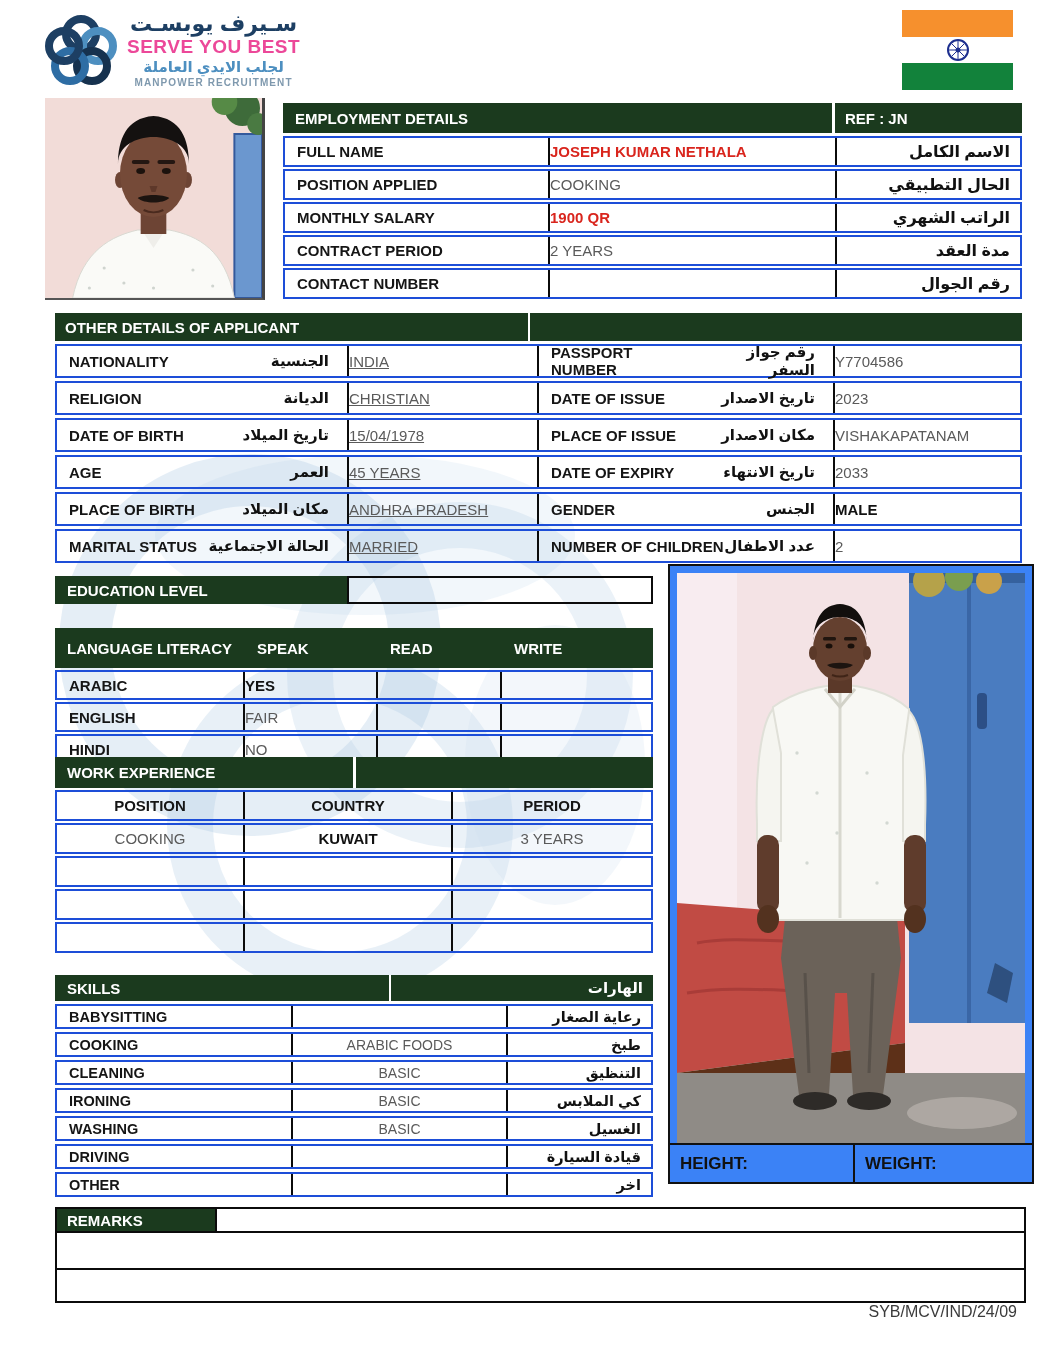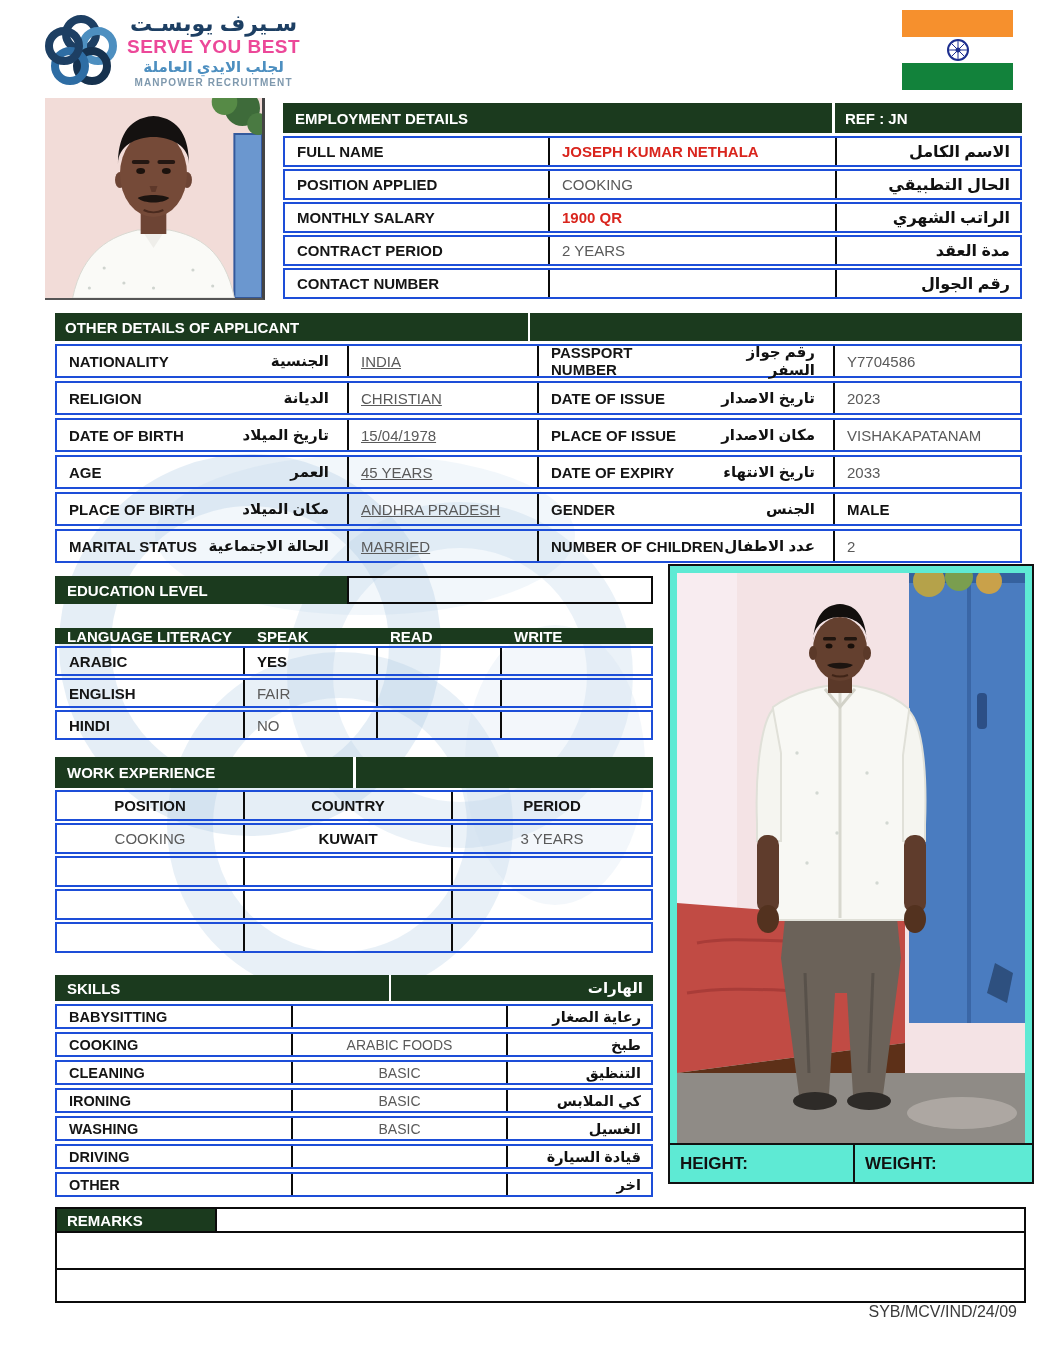--- a/index.html
+++ b/index.html
@@ -20,36 +20,36 @@
   
   .flag { position:absolute; left:902px; top:10px; width:111px; height:80px; display:flex; flex-direction:column; }
   .f-saffron { height:27px; background:#f6902d; }
   .f-white   { height:26px; background:#ffffff; display:flex; align-items:center; justify-content:center; }
   .f-green   { height:27px; background:#12823b; }
 
   
   .headshot { position:absolute; left:45px; top:98px; width:220px; height:202px;
               border-right:3px solid #444; border-bottom:2px solid #555; }
   .photo-box { position:absolute; left:668px; top:564px; width:366px; height:620px;
-               border:2px solid #111; background:#5eead4; }
+               border:2px solid #111; background:#3b82f6; }
   .photo-inner { position:absolute; left:7px; top:7px; width:348px; height:570px; }
   .hw-row { position:absolute; left:0; bottom:0; width:100%; height:39px; border-top:2px solid #111; display:flex; }
   .hw-cell { display:flex; align-items:center; padding-left:10px; font-weight:700; font-size:17px; color:#111; }
   .hw-cell.h { width:185px; border-right:2px solid #111; }
   .hw-cell.w { flex:1; }
 
   
   .green { background:#1b3a1e; color:#fff; font-weight:700; }
   .trow { display:flex; border:2px solid #1d4ed8; background:transparent; }
   .gap { margin-bottom:3px; }
   .gap2 { margin-bottom:2px; }
   .cell { display:flex; align-items:center; }
   .bl { border-left:2px solid #0b0b0b; }
   .lab { font-weight:700; color:#151515; font-size:15px; padding-left:12px; }
-  .val { color:#5a5a5a; font-size:15px; padding-left:12px; }
+  .val { color:#5a5a5a; font-size:15px; padding-left:0; }
   .v-red { color:#d9251d; font-weight:700; }
   .v-bold { color:#111; font-weight:700; }
   .ar { direction:rtl; font-weight:700; color:#111; font-size:16px; justify-content:flex-start; padding-right:10px; }
   .ctr { justify-content:center; padding-left:0; }
 
   
   .emp { position:absolute; left:283px; top:103px; width:739px; }
   .emp-head { height:30px; display:flex; }
   .emp-head .t { width:552px; display:flex; align-items:center; padding-left:12px; font-size:15px; border-right:3px solid #fff; }
   .emp-head .r { flex:1; display:flex; align-items:center; padding-left:10px; font-size:15px; }
@@ -70,21 +70,21 @@
   .od .p4 { flex:1; }
   .od .ar { font-size:15px; }
 
   
   .edu { position:absolute; left:55px; top:576px; width:598px; height:28px; display:flex;border-radius:13px; }
   .edu .g { width:292px; display:flex; align-items:center; padding-left:12px; font-size:15px; }
   .edu .w { flex:1; border:2px solid #0b0b0b; background:transparent; }
 
   
   .lang { position:absolute; left:55px; top:628px; width:598px; }
-  .lang .hrow { height:16px; display:flex; align-items:center; }
+  .lang .hrow { height:40px; display:flex; align-items:center; }
   .lang .hrow div { padding-left:12px; font-size:15px; }
   .lang .h1 { width:190px; } .lang .h2 { width:133px; } .lang .h3 { width:124px; } .lang .h4 { flex:1; }
   .lang .trow { height:30px; }
   .lang .c1 { width:186px; } .lang .c2 { width:133px; } .lang .c3 { width:124px; } .lang .c4 { flex:1; }
 
   
   .wx { position:absolute; left:55px; top:757px; width:598px; }
   .wx-bar { height:31px; display:flex; align-items:center; }
   .wx-bar .t { width:301px; padding-left:12px; font-size:15px; border-right:3px solid #fff; height:100%; display:flex; align-items:center; }
   .wx-bar .rest { flex:1; height:100%; }

